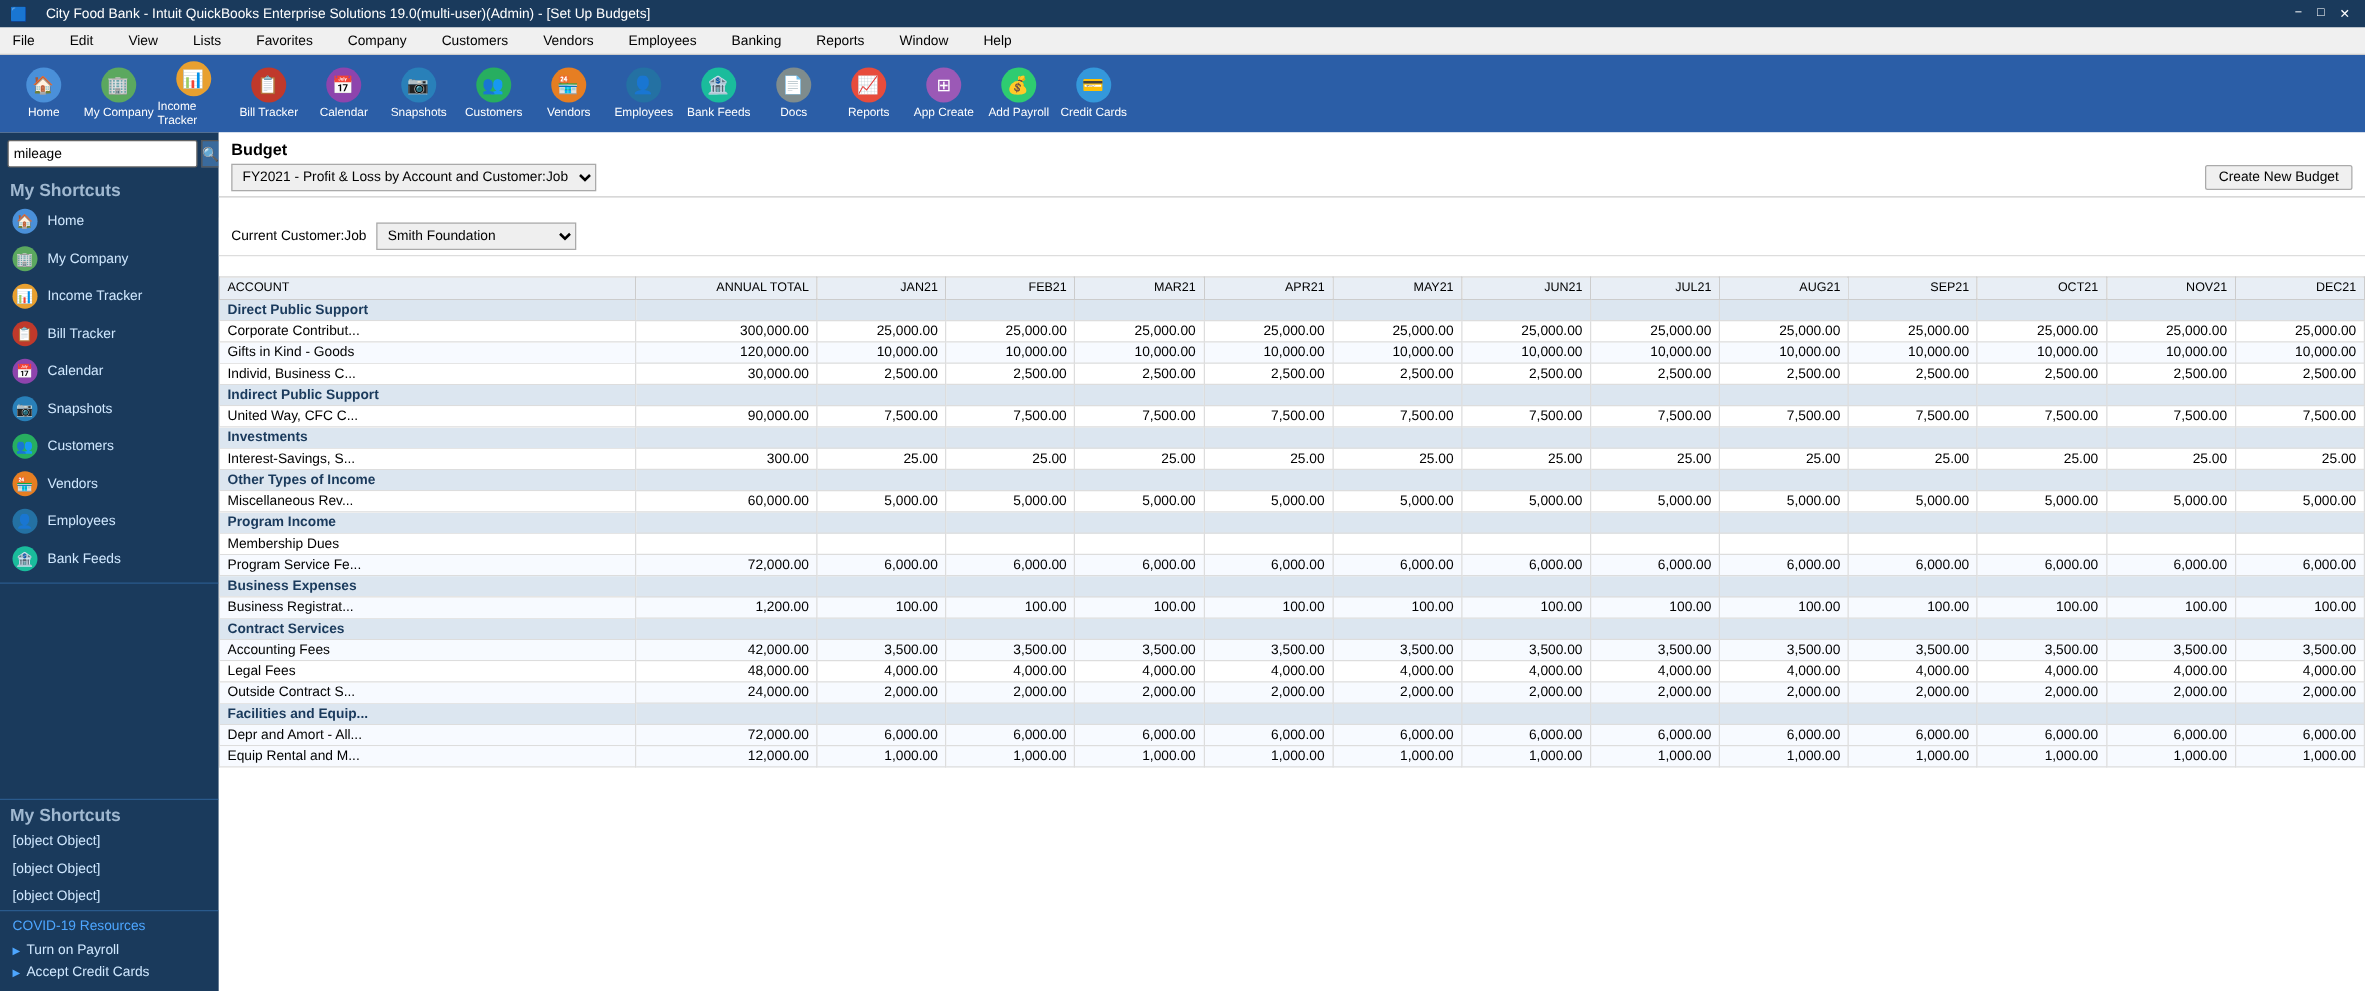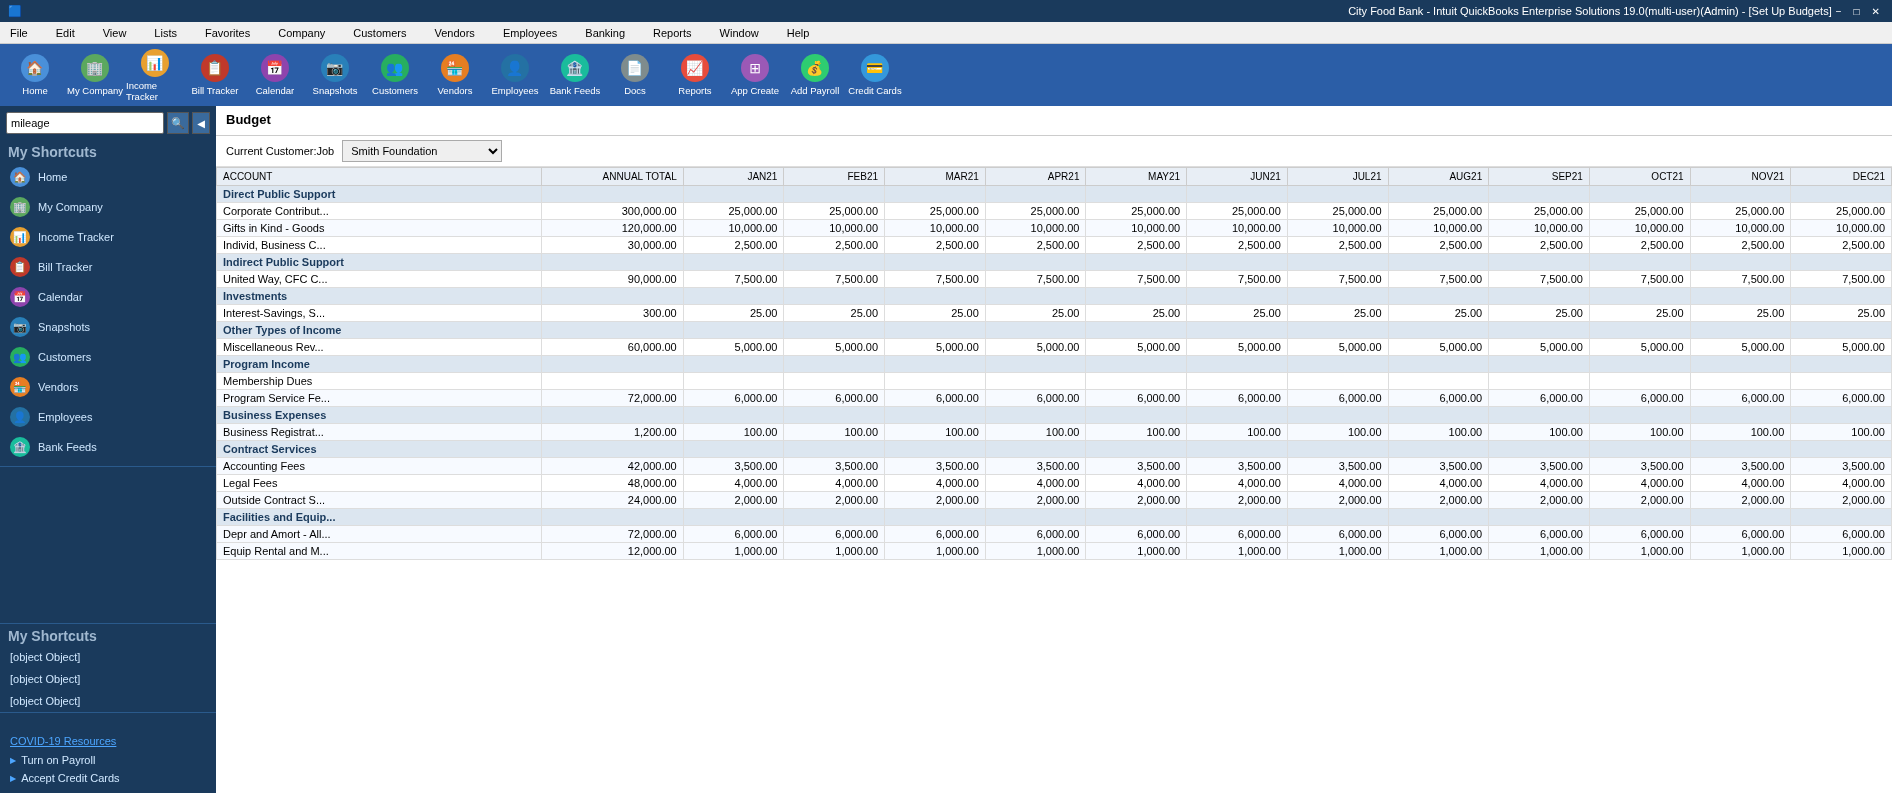--- a/index.html
+++ b/index.html
@@ -9,21 +9,21 @@
     #title-bar {
       background: #1a3a5c;
       color: #fff;
       height: 22px;
       display: flex;
       align-items: center;
       justify-content: space-between;
       padding: 0 8px;
       font-size: 11px;
     }
-    #title-bar .title-text { flex: 1; text-align: right; }
+    #title-bar .title-text { flex: 1; text-align: left; padding-left: 15px; }
     #title-bar .win-controls { display: flex; gap: 4px; font-size: 10px; }
     #title-bar .win-controls span { cursor: pointer; padding: 0 4px; }
 
     
     #menu-bar {
       background: #f0f0f0;
       height: 22px;
       display: flex;
       align-items: center;
       padding: 0 4px;
@@ -86,21 +86,21 @@
     .icon-creditcards { background: #3498db; }
 
     
     #main-layout {
       display: flex;
       height: calc(793px - 22px - 22px - 62px);
     }
 
     
     #sidebar {
-      width: 216px;
+      width: 175px;
       background: #1a3a5c;
       color: #fff;
       display: flex;
       flex-direction: column;
       overflow: hidden;
       flex-shrink: 0;
     }
     #search-bar {
       display: flex;
       align-items: center;
@@ -173,42 +173,41 @@
       font-size: 11px;
     }
     .covid-banner {
       background: #1a3a5c;
       padding: 6px 10px;
       border-top: 1px solid #2a5a8c;
     }
     .covid-link {
       color: #4da6ff;
       font-size: 11px;
-      text-decoration: underline;
       cursor: pointer;
       display: block;
       margin-bottom: 4px;
-      margin-top: 16px;
     }
     .covid-sub-item {
       color: #d0e8ff;
       font-size: 11px;
       padding: 3px 0;
       cursor: pointer;
       display: flex; align-items: center; gap: 5px;
     }
     .covid-sub-item::before { content: '▶'; font-size: 8px; color: #4da6ff; }
 
     
     #content {
       flex: 1;
       background: #fff;
       display: flex;
       flex-direction: column;
       overflow: hidden;
+      gap: 16px;
     }
 
     
     #budget-header {
       background: #fff;
       padding: 6px 10px 4px;
       border-bottom: 1px solid #ccc;
     }
     #budget-header .budget-title {
       font-size: 13px;
@@ -476,20 +475,26 @@
       <span class="covid-link">COVID-19 Resources</span>
       <div class="covid-sub-item">Turn on Payroll</div>
       <div class="covid-sub-item">Accept Credit Cards</div>
     </div>
   </div>
 
   <div id="content">
 
     <div id="budget-header">
       <div class="budget-title">Budget</div>
+      <div class="budget-controls">
+        <select>
+          <option>FY2021 - Profit &amp; Loss by Account and Customer:Job</option>
+        </select>
+        <button class="create-btn">Create New Budget</button>
+      </div>
     </div>
 
     <div id="customer-job">
       <span>Current Customer:Job</span>
       <select>
         <option>Smith Foundation</option>
       </select>
     </div>
 
     <div id="budget-table-container">

